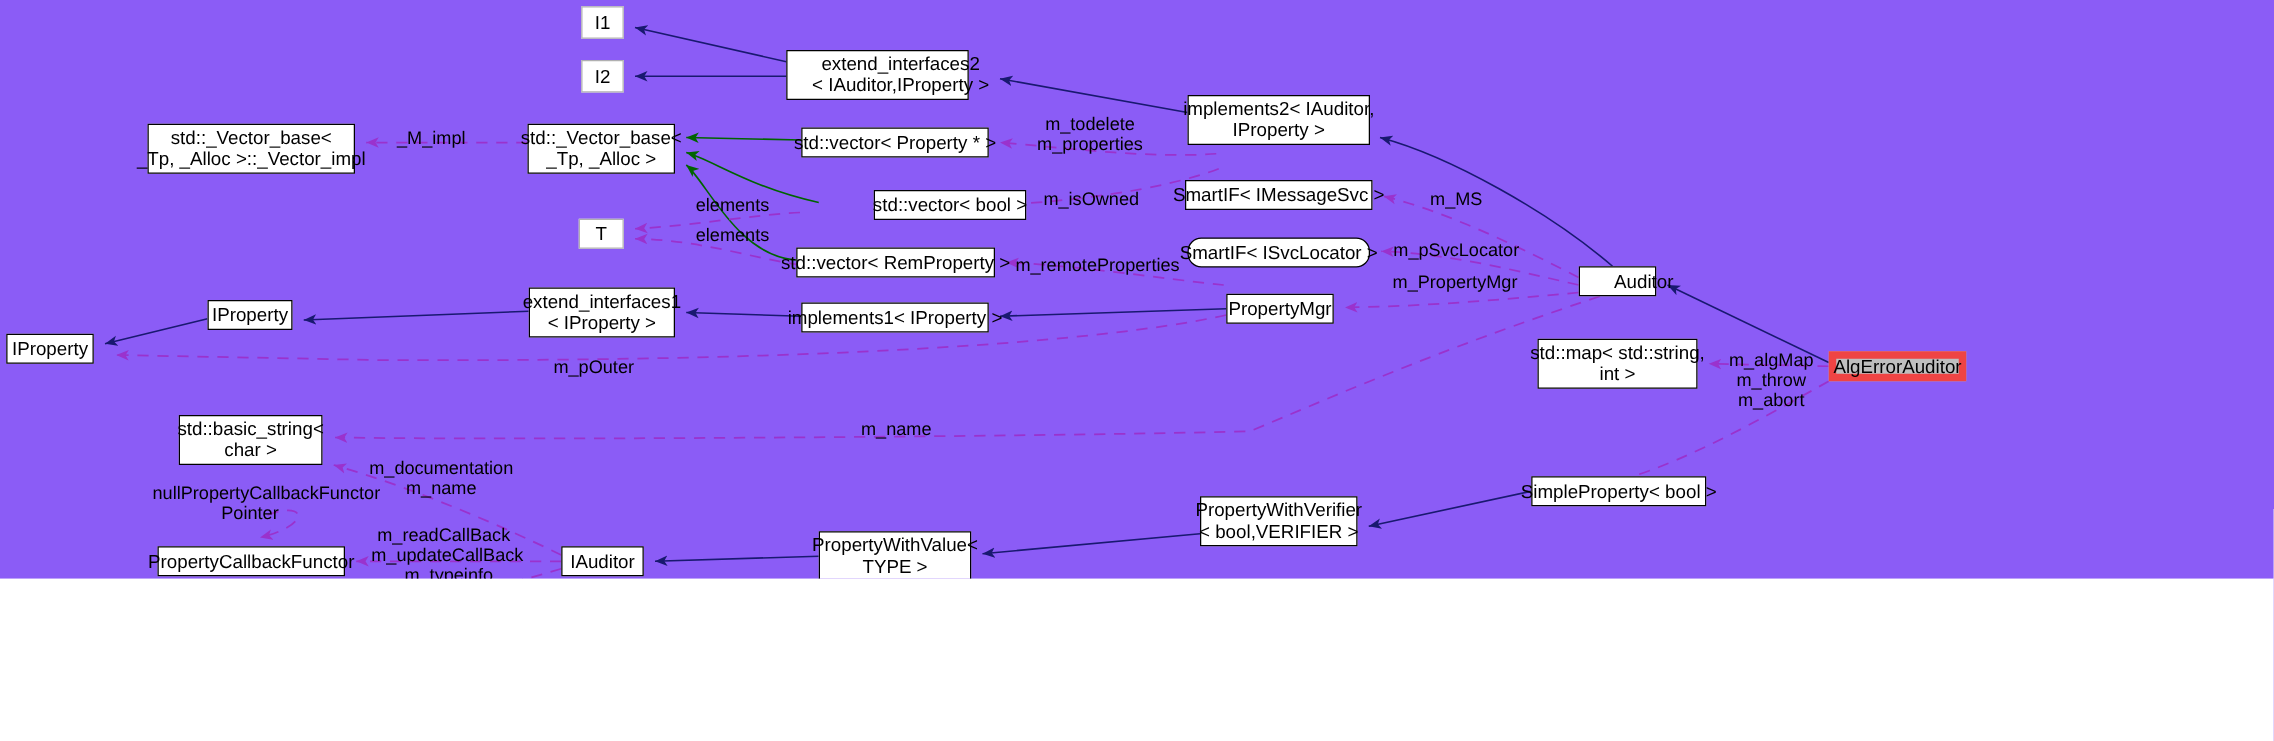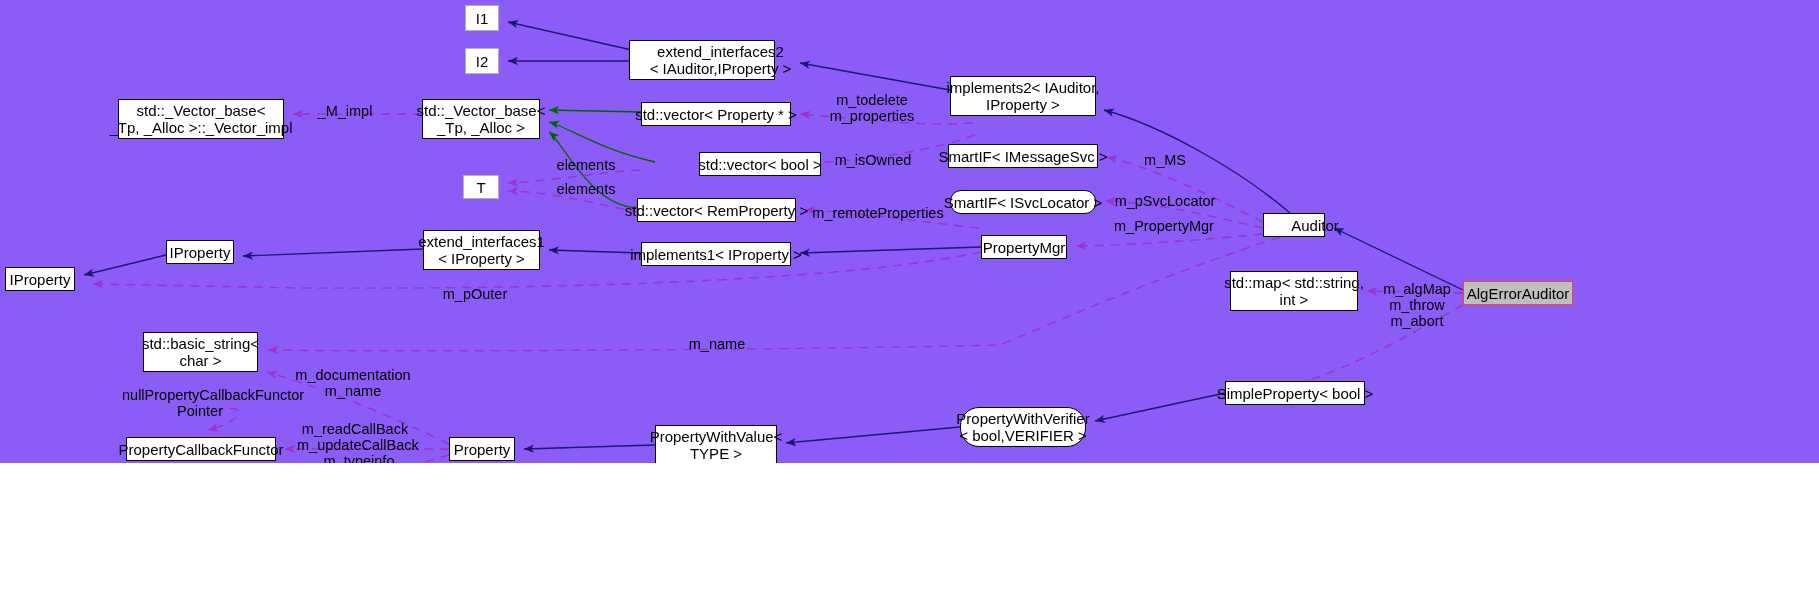--- a/index.html
+++ b/index.html
@@ -36,21 +36,21 @@
     font-size: 15px;
     line-height: 17px;
     white-space: pre;
     z-index: 3;
   }
   .node.gray-border {
     border: 1px solid #b0b0b0;
   }
   .node.highlight {
     background: #bfbfbf;
-    border: 1px solid #ef4444;
+    border: 6px solid #ef4444;
   }
   .edge-label {
     position: absolute;
     font-size: 14.5px;
     line-height: 16px;
     color: #000000;
     white-space: pre;
     text-align: center;
     z-index: 2;
     background: transparent;
@@ -139,24 +139,24 @@
 &lt; IProperty &gt;</div>
       <div class="node" style="left: 641px; top: 242px; width: 150px; height: 24px;">implements1&lt; IProperty &gt;</div>
       <div class="node" style="left: 981px; top: 235px; width: 86px; height: 24px;">PropertyMgr</div>
       <div class="node" style="left: 5px; top: 267px; width: 70px; height: 24px;">IProperty</div>
       <div class="node highlight" style="left: 1463px; top: 281px; width: 110px; height: 24px;">AlgErrorAuditor</div>
       <div class="node" style="left: 1230px; top: 271px; width: 128px; height: 40px;">std::map&lt; std::string,
 int &gt;</div>
       <div class="node" style="left: 143px; top: 332px; width: 115px; height: 40px;">std::basic_string&lt;
 char &gt;</div>
       <div class="node" style="left: 1225px; top: 381px; width: 140px; height: 24px;">SimpleProperty&lt; bool &gt;</div>
-      <div class="node" style="left: 960px; top: 407px; width: 126px; height: 40px; border-radius: 19px;">PropertyWithVerifier
+      <div class="node" style="left: 960px; top: 397px; width: 126px; height: 40px;">PropertyWithVerifier
 &lt; bool,VERIFIER &gt;</div>
       <div class="node" style="left: 126px; top: 437px; width: 150px; height: 24px;">PropertyCallbackFunctor</div>
-      <div class="node" style="left: 449px; top: 437px; width: 66px; height: 24px;">Property</div>
+      <div class="node" style="left: 449px; top: 437px; width: 66px; height: 24px;">IAuditor</div>
       <div class="node" style="left: 655px; top: 425px; width: 122px; height: 40px;">PropertyWithValue&lt;
 TYPE &gt;</div>
       <div class="node" style="left: 156px; top: 483px; width: 88px; height: 24px; margin-left: 40px;">std::type_info</div>
     </div>
   <div>
       <div class="edge-label" style="left: 300px; top: 103px; width: 90px;">_M_impl</div>
       <div class="edge-label" style="left: 818px; top: 92px; width: 108px; text-align: center;">m_todelete
 m_properties</div>
       <div class="edge-label" style="left: 828px; top: 152px; width: 90px;">m_isOwned</div>
       <div class="edge-label" style="left: 550px; top: 157px; width: 72px;">elements</div>

